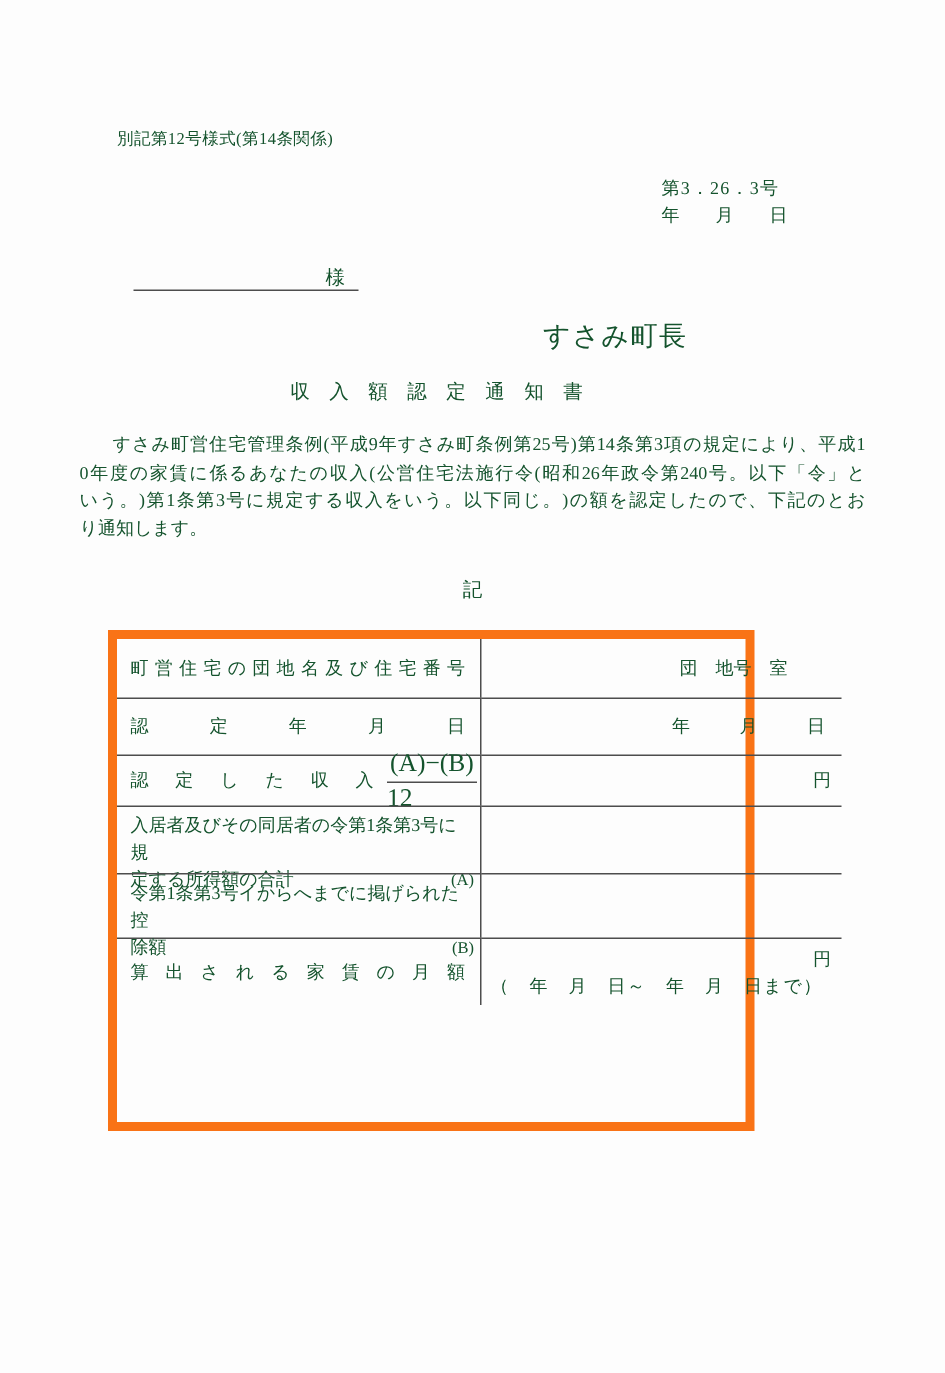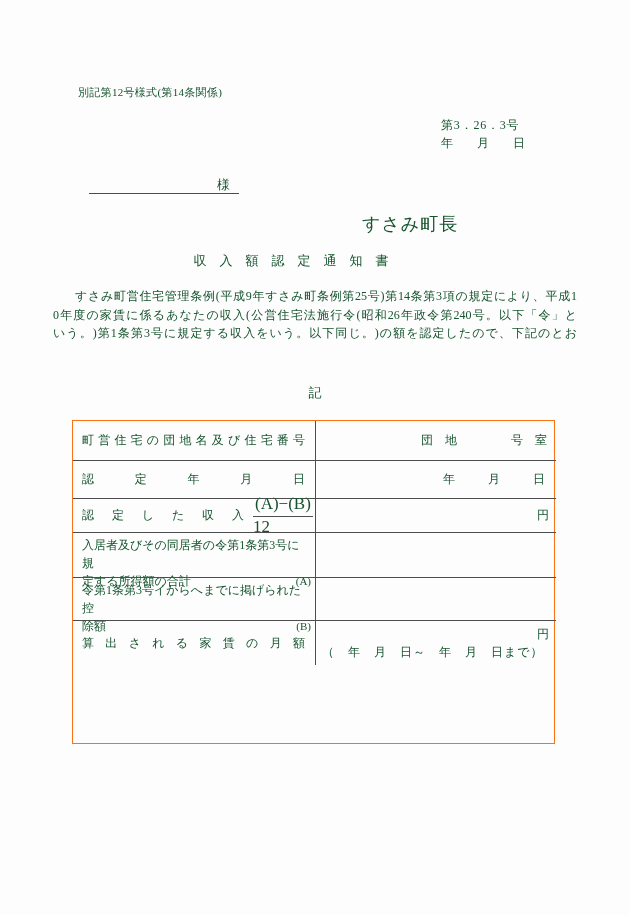--- a/index.html
+++ b/index.html
@@ -23,34 +23,34 @@
   .title  { left:0; top:252px; width:582px; text-align:center; font-size:13px; }
 
   .body-par { left:53px; top:287px; width:524px; font-size:12px; }
   .body-par .bl { line-height:18.7px; text-align:justify; text-align-last:justify; }
   .body-par .bl.first { text-indent:22px; }
   .body-par .bl.last  { text-align:left; text-align-last:left; }
 
   .record-heading { left:0; top:384px; width:630px; text-align:center; font-size:13px; }
 
   .rtable {
-    left:72px; top:420px; width:483px; box-sizing:border-box;
-    border:1px solid #f97316; display:grid;
+    left:72px; top:420px; width:431px; box-sizing:border-box;
+    border:6px solid #f97316; display:grid;
     grid-template-columns:243px 240px;
     grid-template-rows:39px 38px 34px 45px 43px 45px 78px;
     font-size:12px; background:#fdfdfd;
   }
   .cell  { box-sizing:border-box; min-width:0; }
   .lcell { border-right:1px solid #4d4d4d; }
   .bt    { border-top:1px solid #4d4d4d; }
 
   .vc { display:flex; align-items:center; }
   .spread { flex:1; text-align:justify; text-align-last:justify; padding:0 10px 0 9px; }
 
-  .r1r { display:flex; align-items:center; justify-content:space-between; padding:0 9px 0 105px; }
+  .r1r { display:flex; align-items:center; justify-content:center; padding:0 9px 0 105px; }
   .r2r { display:flex; align-items:center; justify-content:flex-end; padding-right:8px; letter-spacing:3px; }
 
   .r3l { display:flex; align-items:center; padding-left:9px; }
   .income-label { width:162px; text-align:justify; text-align-last:justify; }
   .frac { margin-left:9px; text-align:left; font-size:17px; line-height:1.2; }
   .frac .num { padding:0 2px 1px; border-bottom:1px solid #4d4d4d; }
 
   .unit-r { display:flex; align-items:center; justify-content:flex-end; padding-right:7px; }
 
   .twol { position:relative; padding:3px 4px 0 9px; line-height:18px; }
@@ -82,20 +82,21 @@
   </div>
 
   <div class="abs sender">すさみ町長</div>
 
   <div class="abs title">収　入　額　認　定　通　知　書</div>
 
   <div class="abs body-par">
     <div class="bl first">すさみ町営住宅管理条例(平成9年すさみ町条例第25号)第14条第3項の規定により、平成1</div>
     <div class="bl">0年度の家賃に係るあなたの収入(公営住宅法施行令(昭和26年政令第240号。以下「令」と</div>
     <div class="bl">いう。)第1条第3号に規定する収入をいう。以下同じ。)の額を認定したので、下記のとお</div>
+    <div class="bl last">り通知します。</div>
   </div>
 
   <div class="abs record-heading">記</div>
 
   <div class="abs rtable">
 
     <div class="cell lcell vc">
       <div class="spread">町 営 住 宅 の 団 地 名 及 び 住 宅 番 号</div>
     </div>
     <div class="cell r1r">

